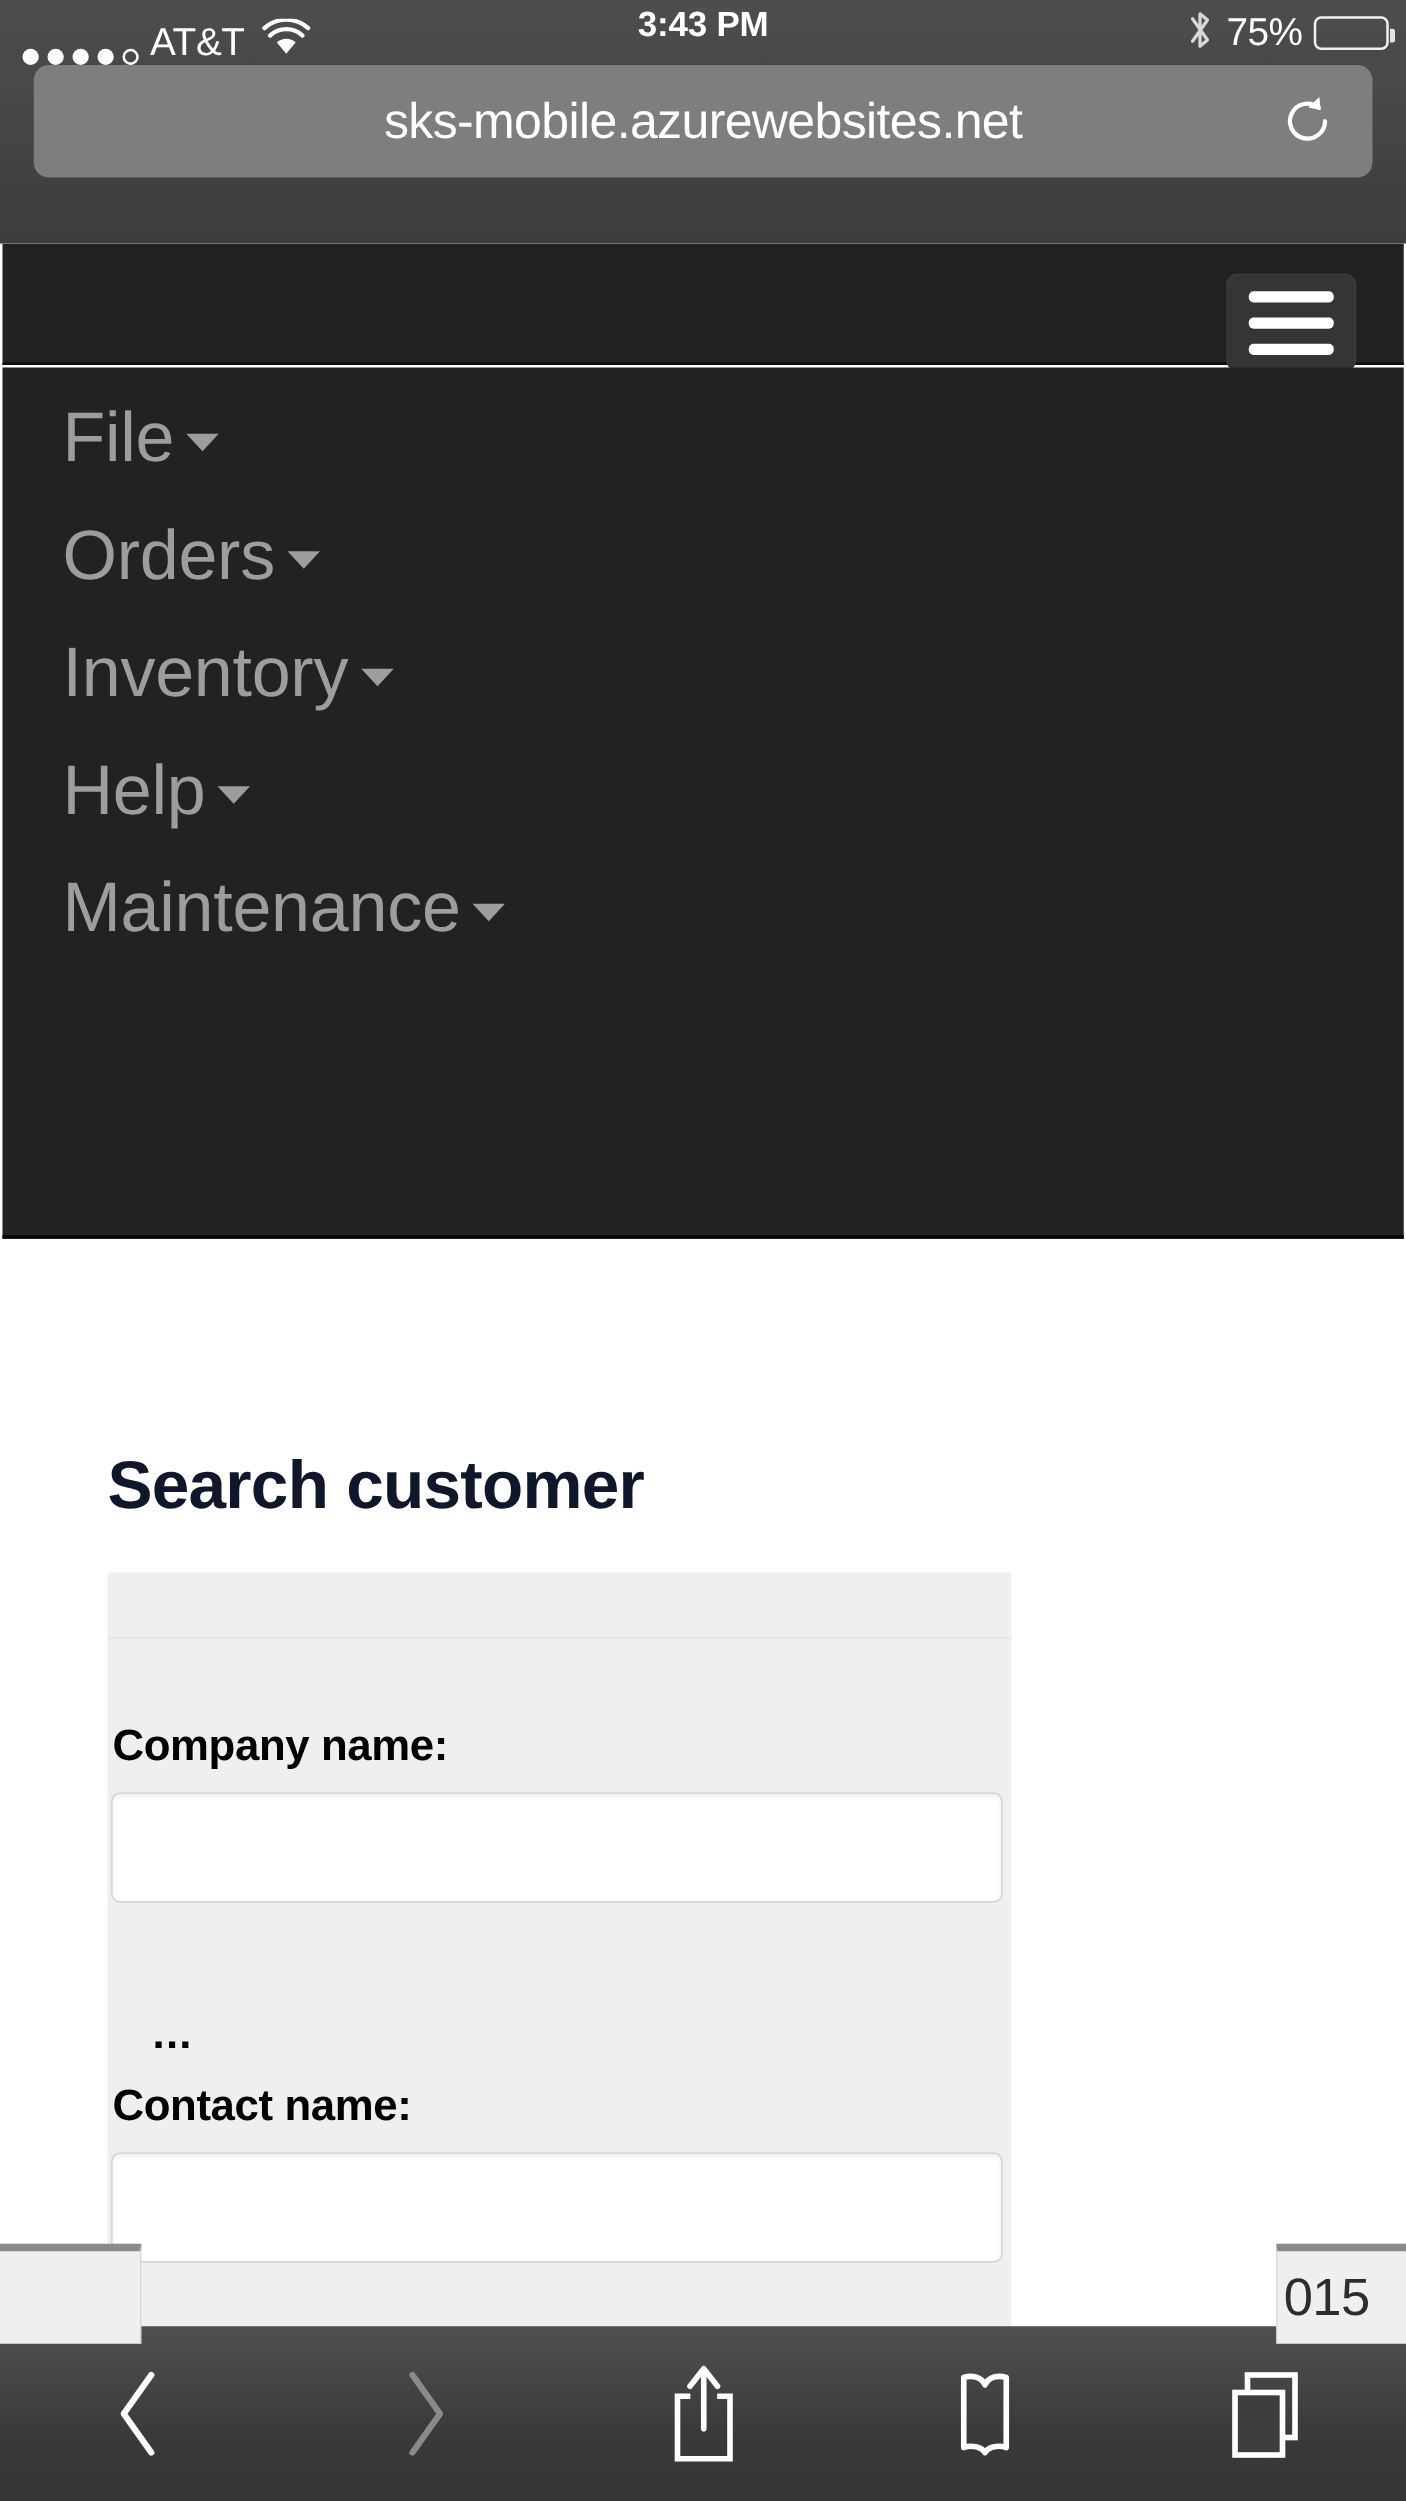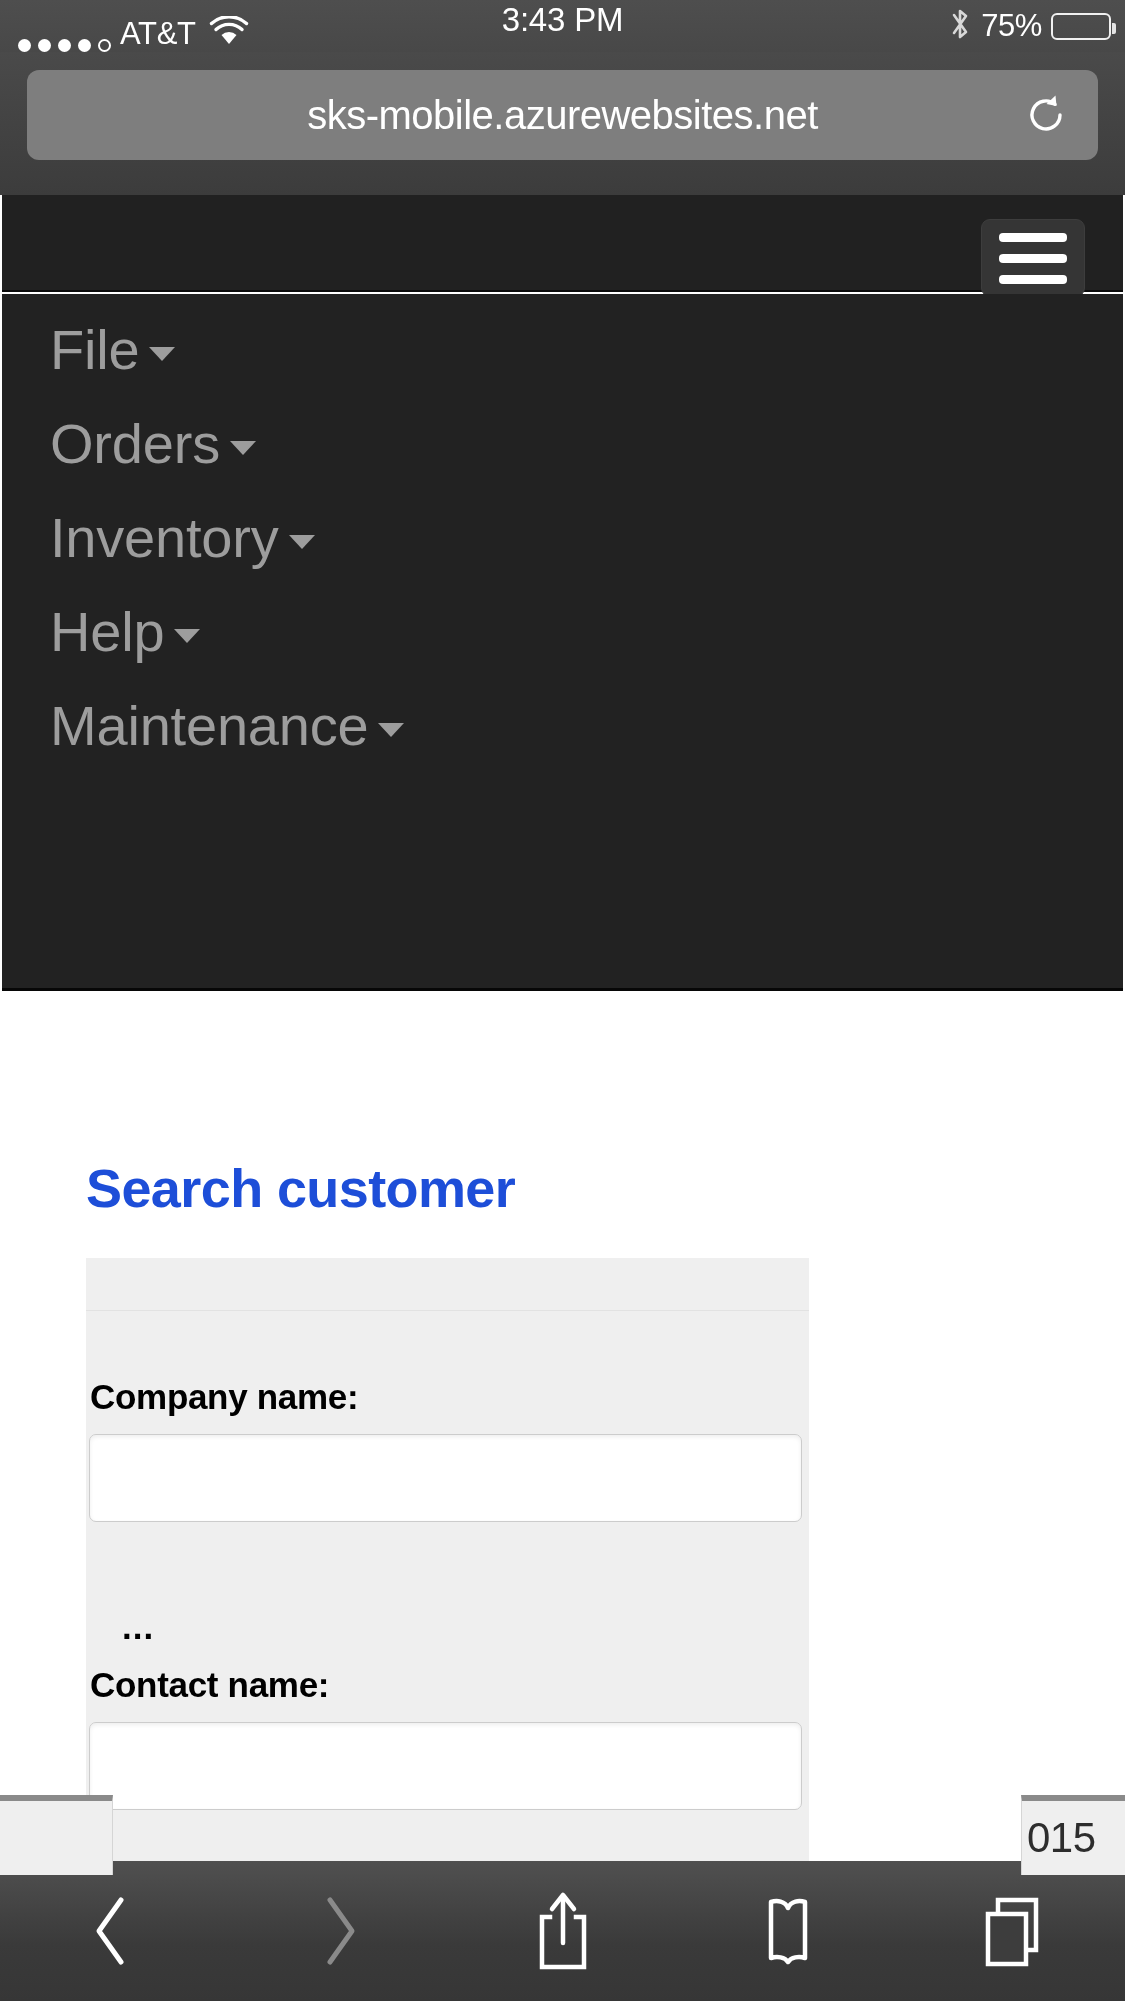--- a/index.html
+++ b/index.html
@@ -20,21 +20,21 @@
   }
   .sb-left{ position:absolute; left:18px; top:0; height:52px; display:flex; align-items:flex-end; gap:9px; }
   .dots{ display:flex; align-items:center; gap:7px; }
   .dot{ width:13px; height:13px; border-radius:50%; background:#ffffff; }
   .dot.hollow{ background:transparent; border:2px solid #ffffff; }
   .carrier{ font-size:31px; letter-spacing:-0.3px; }
   .wifi{ margin-left:4px; display:inline-block; }
   .sb-center{
     position:absolute; left:0; top:0; width:1125px; height:40px;
     display:flex; align-items:center; justify-content:center;
-    font-size:33px; font-weight:normal; letter-spacing:-0.2px;
+    font-size:28px; font-weight:bold; letter-spacing:-0.2px;
   }
   .sb-right{ position:absolute; right:14px; top:0; height:52px; display:flex; align-items:center; gap:9px; }
   .batt-pct{ font-size:31px; letter-spacing:-0.4px; }
   .batt{
     position:relative; width:60px; height:27px;
     border:2.5px solid rgba(255,255,255,0.92); border-radius:6px;
     padding:2.5px;
   }
   .batt::after{
     content:""; position:absolute; right:-7px; top:8px;
@@ -42,21 +42,21 @@
     border-radius:0 2px 2px 0;
   }
   .batt-fill{ height:100%; background:#ffffff; border-radius:2px; }
 
   
   .urlbar-wrap{
     position:absolute; left:0; top:52px; width:1125px; height:143px;
     background:linear-gradient(180deg,#4a4a4a 0%,#3c3c3c 100%);
   }
   .urlbar{
-    position:absolute; left:27px; top:18px; width:1071px; height:90px;
+    position:absolute; left:27px; top:0px; width:1071px; height:90px;
     background:#7e7e7e; border-radius:12px;
     display:flex; align-items:center; justify-content:center;
   }
   .url-text{
     color:#ffffff; font-size:40px; letter-spacing:-0.5px;
   }
   .reload{
     position:absolute; right:30px; top:50%; transform:translateY(-50%);
     width:44px; height:44px; color:#ffffff;
   }
@@ -104,21 +104,21 @@
     position:absolute; left:86px; top:1063px;
     width:723px; height:726px;
     background:#efefef;
   }
   .card-head{
     position:relative; height:53px;
     border-bottom:1px solid #e2e2e2;
   }
   .card-title{
     position:absolute; left:86px; top:962px;
-    font-size:54px; color:#1d4ed8; letter-spacing:-0.6px;
+    font-size:54px; color:#0f172a; letter-spacing:-0.6px;
     white-space:nowrap; z-index:5;
   }
   .card-body{ padding:0 3px; }
   .field-label{
     font-size:35px; font-weight:bold; color:#000000;
     letter-spacing:-0.3px;
     padding-left:1px;
   }
   .field-input{
     width:713px; height:88px;

